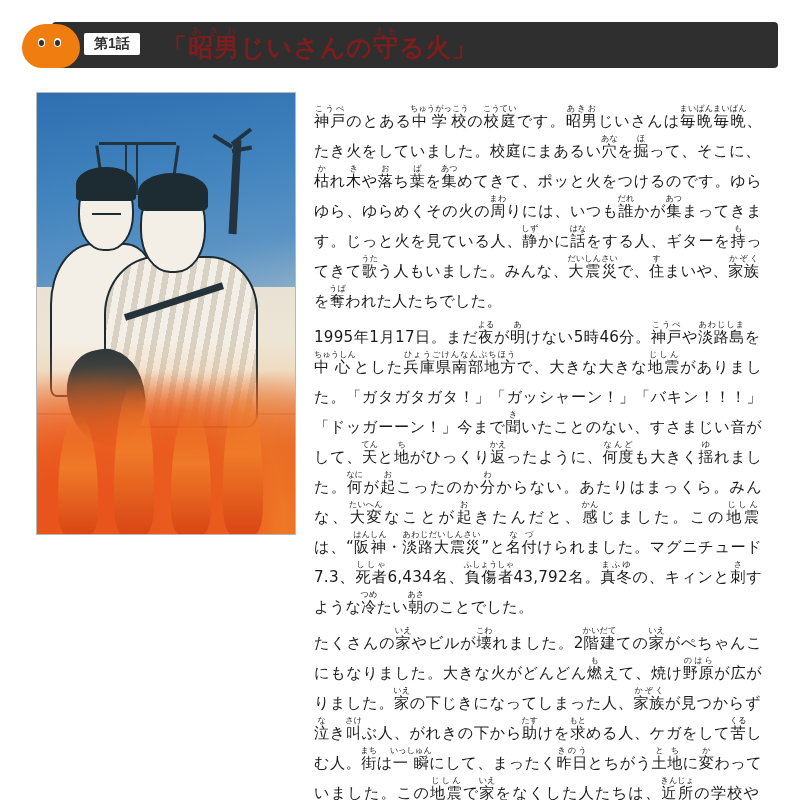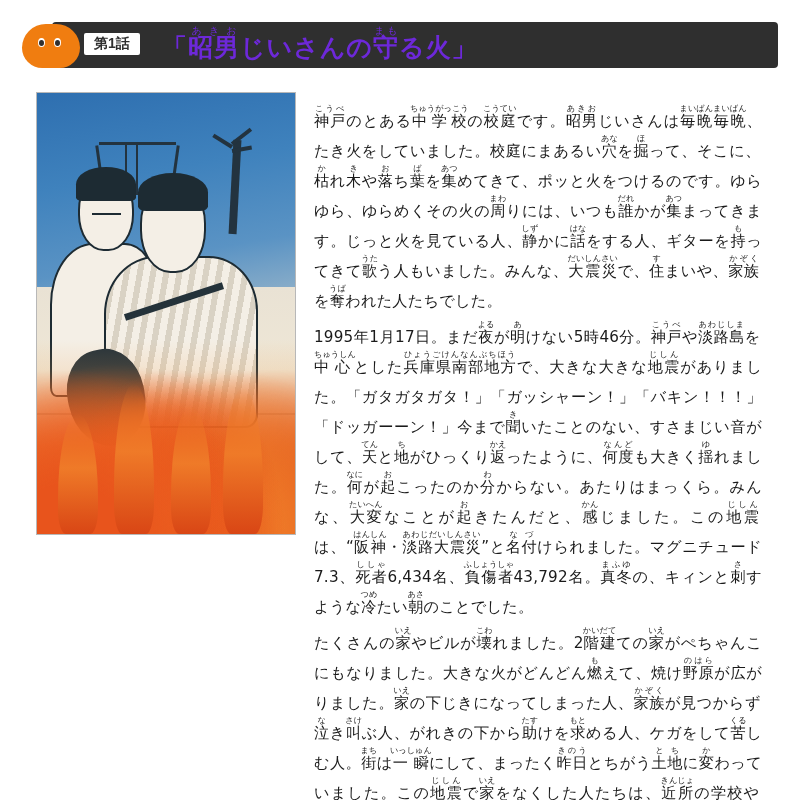--- a/index.html
+++ b/index.html
@@ -71,21 +71,21 @@
     font-weight: bold;
     padding: 3px 10px 4px 10px;
     border-radius: 2px;
     z-index: 4;
     line-height: 1.1;
   }
   .header-title {
     position: absolute;
     left: 140px;
     top: 4px;
-    color: #6d28d9;
+    color: #7f1d1d;
     font-size: 25px;
     font-weight: bold;
     letter-spacing: 1px;
     line-height: 38px;
     z-index: 4;
     white-space: nowrap;
   }
   .header-title ruby { ruby-position: over; }
   .header-title rt {
     font-size: 10px;

